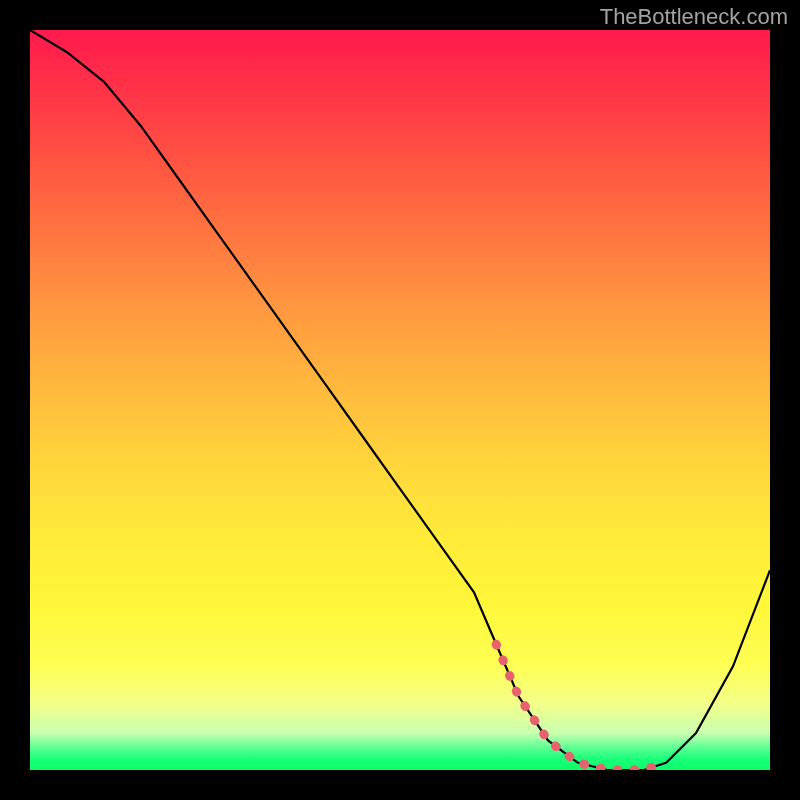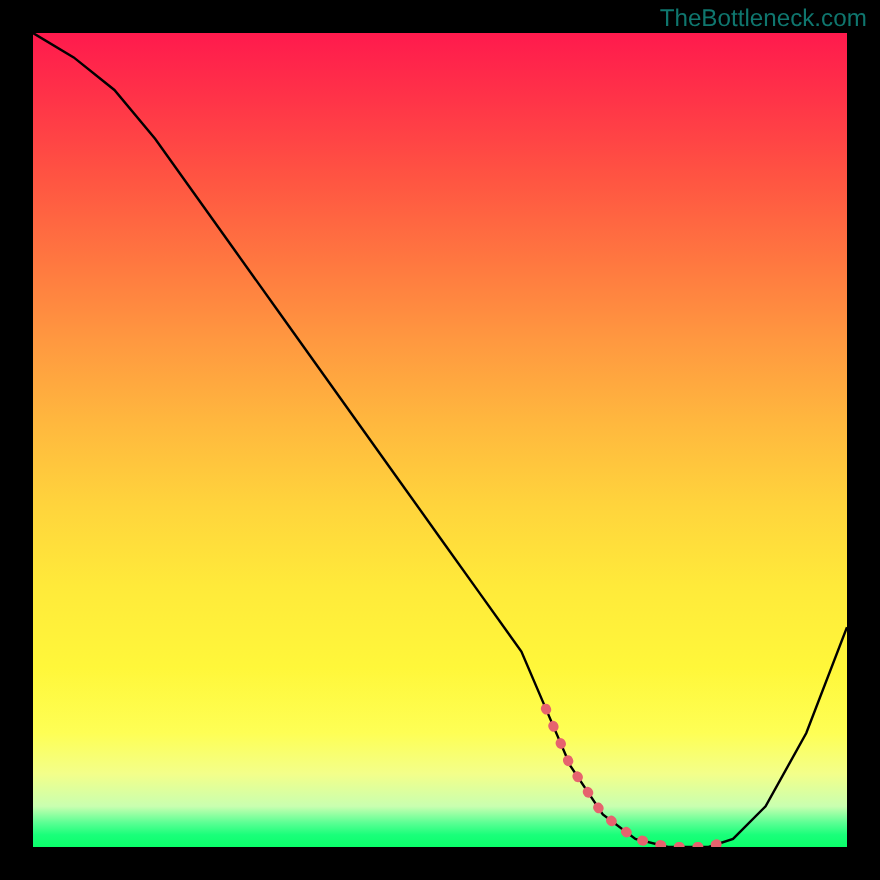--- a/index.html
+++ b/index.html
@@ -8,21 +8,21 @@
     background: #000;
     width: 800px;
     height: 800px;
     position: relative;
     font-family: Arial, sans-serif;
   }
   .watermark {
     position: absolute;
     top: 4px;
     right: 12px;
-    color: #0f766e;
+    color: #a3a3a3;
     font-size: 22px;
     font-weight: normal;
     z-index: 10;
     text-align: center;
   }
   .plot-area {
     position: absolute;
     left: 30px;
     top: 30px;
     width: 740px;

